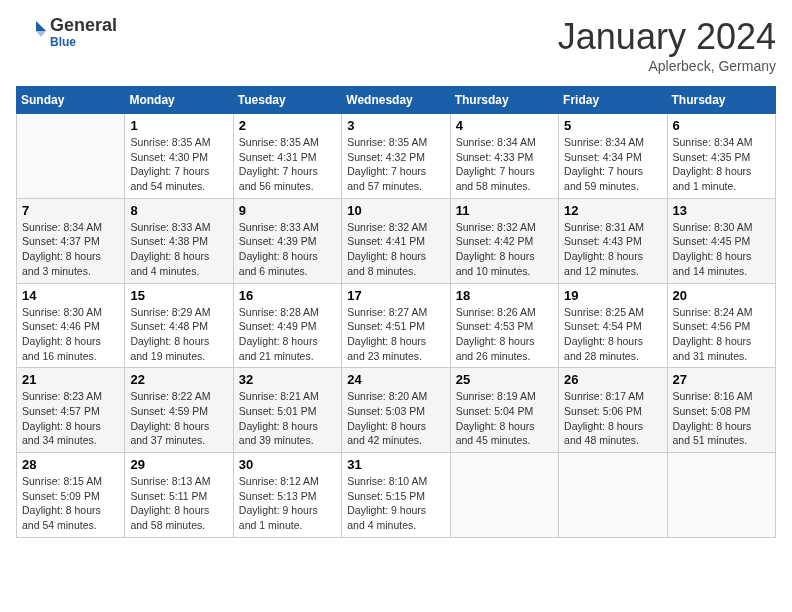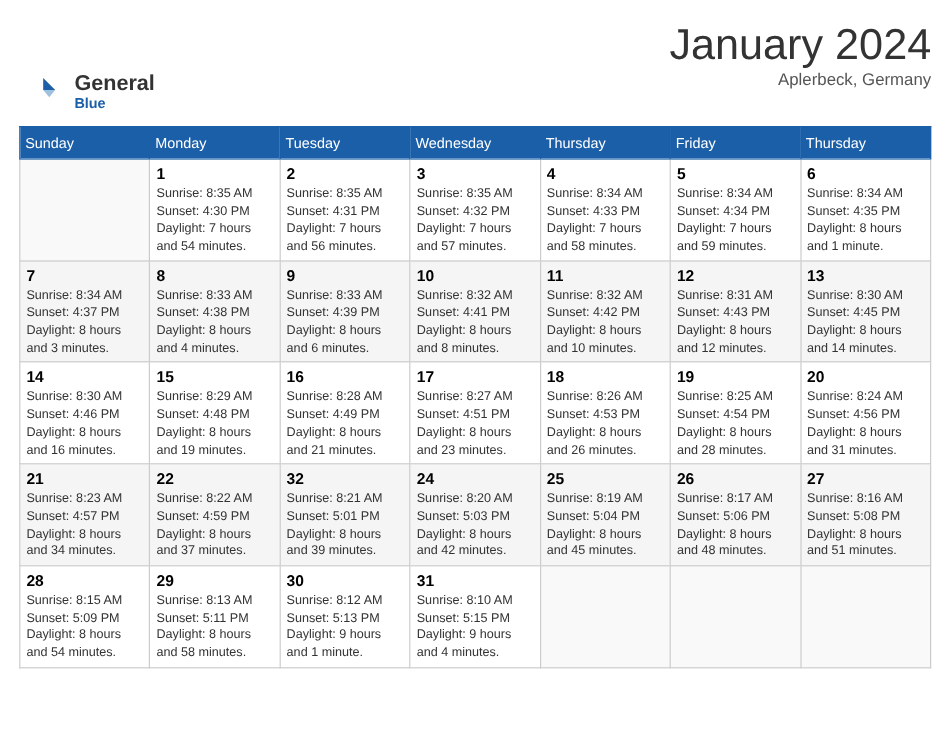--- a/index.html
+++ b/index.html
@@ -12,22 +12,21 @@
     }
     .header {
       display: flex;
       justify-content: space-between;
       align-items: flex-start;
       margin-bottom: 12px;
     }
     .logo {
       display: flex;
       align-items: center;
-      gap: 16px;
-      margin-top: 44px;
+      gap: 4px;
     }
     .logo-text {
       display: flex;
       flex-direction: column;
       line-height: 1.1;
     }
     .logo-general {
       font-size: 18px;
       font-weight: bold;
       color: #333;
@@ -57,21 +56,21 @@
       width: 100%;
       border-collapse: collapse;
       font-size: 11px;
     }
     thead tr th {
       background-color: #1a5fa8;
       color: #fff;
       padding: 6px 4px;
       text-align: left;
       font-size: 12px;
-      font-weight: normal;
+      font-weight: bold;
       border: 1px solid #1a5fa8;
     }
     tbody tr td {
       border: 1px solid #ccc;
       padding: 4px 5px;
       vertical-align: top;
       width: calc(100% / 7);
       min-height: 80px;
       background: #fff;
     }

